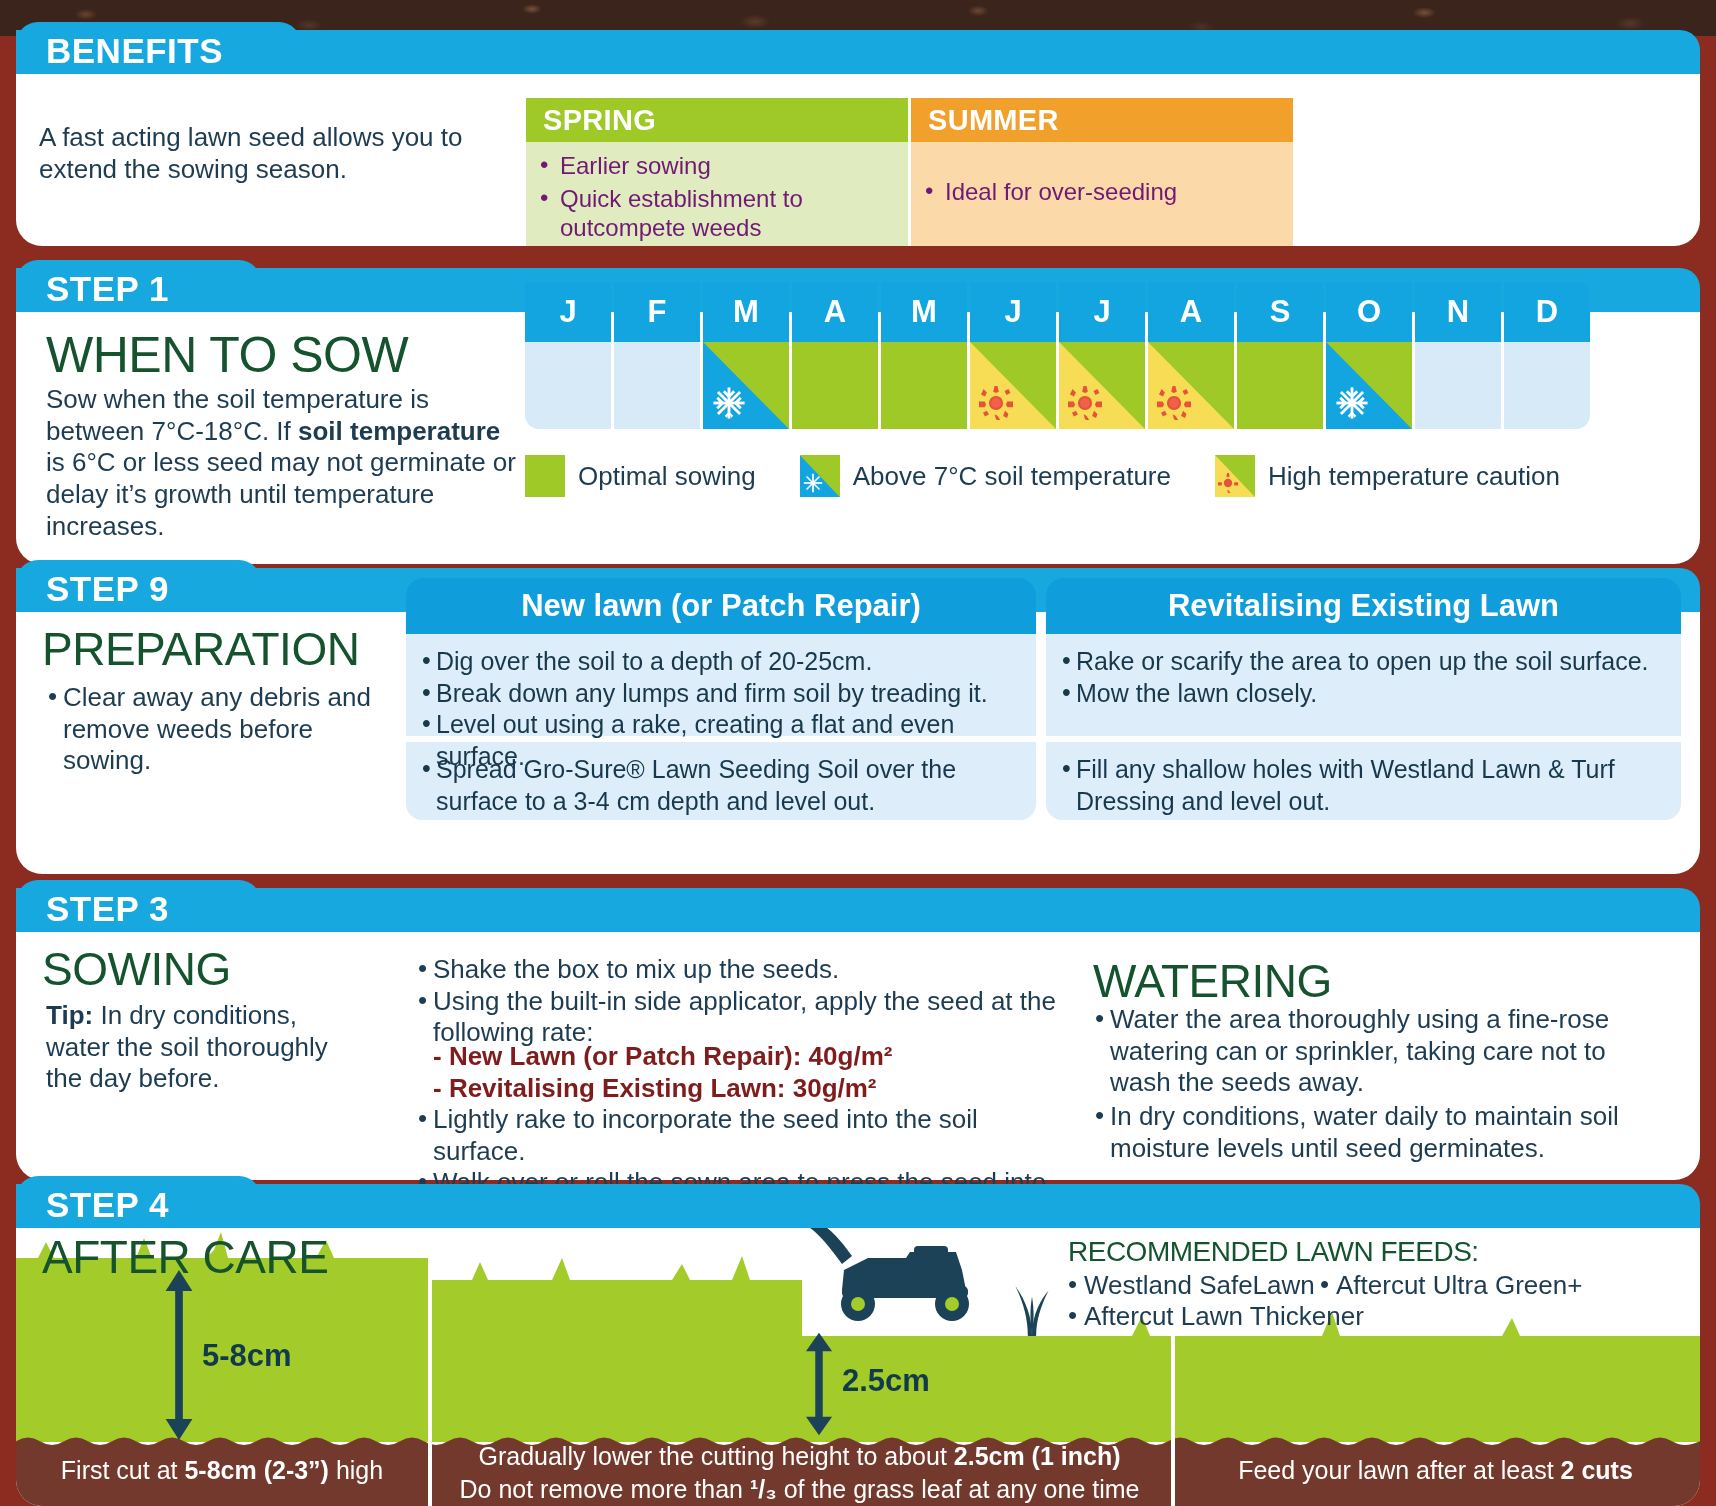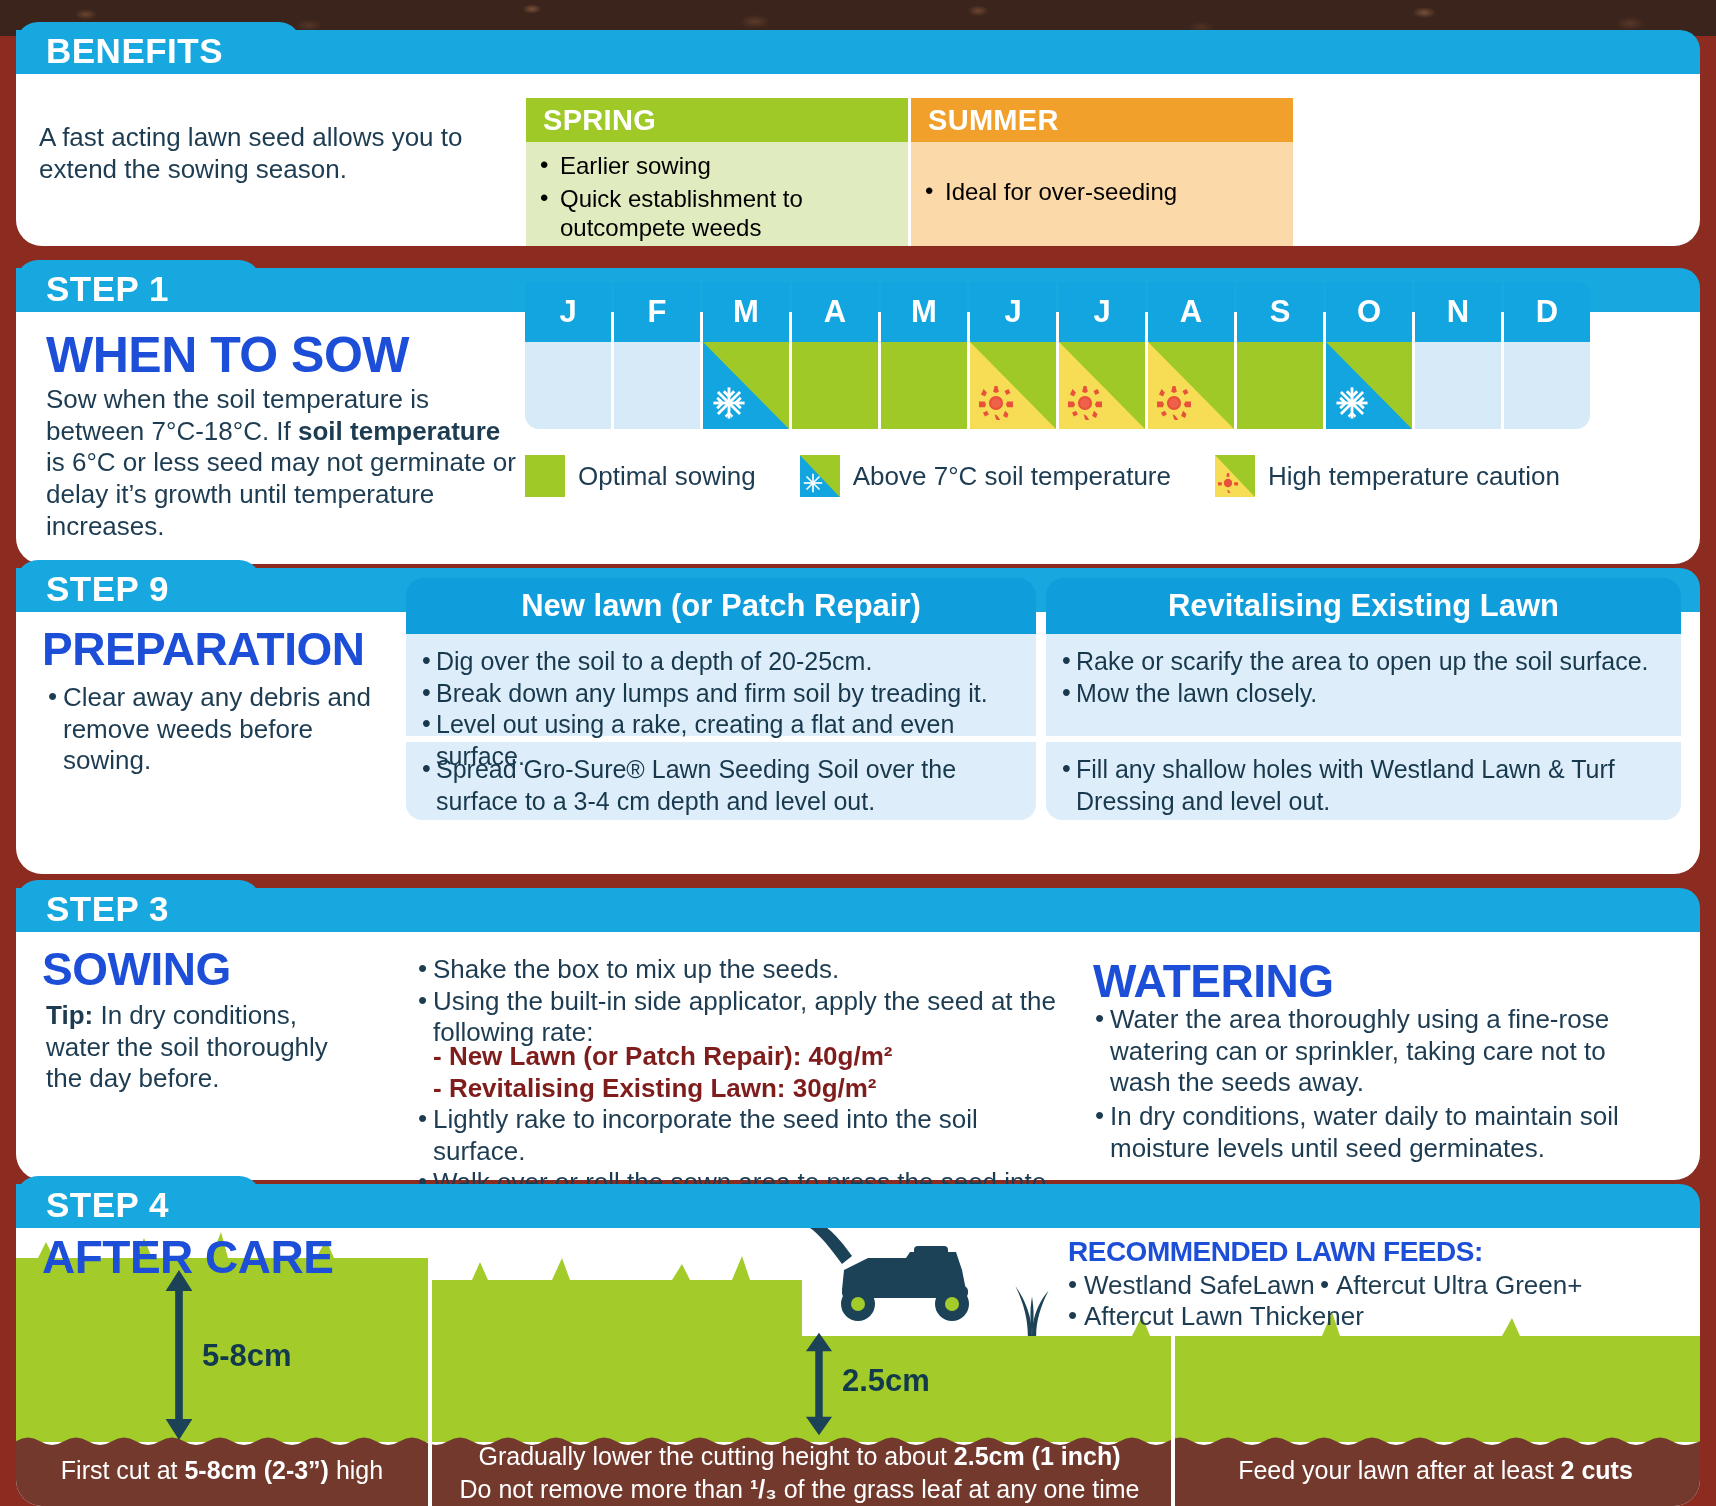--- a/index.html
+++ b/index.html
@@ -42,39 +42,39 @@
   }
   .tab-label {
     color: #ffffff; font-weight: bold; font-size: 35px;
     letter-spacing: 0.5px;
   }
   
   .tabstrip {
     position: absolute; background: #18a8e0; height: 44px;
   }
   .heading {
-    font-weight: bold; color: #1d4ed8;
+    font-weight: normal; color: #14532d;
     letter-spacing: -0.5px;
   }
   .body-txt { color: #1d3c52; line-height: 1.22; }
 
   ul.bl { list-style: none; }
   ul.bl li { position: relative; padding-left: 17px; }
   ul.bl li::before {
     content: "•"; position: absolute; left: 2px; top: -1px;
   }
 
   
   .season { position: absolute; top: 0; height: 148px; }
   .season-head {
     height: 44px; display: flex; align-items: center;
     color: #fff; font-weight: bold; font-size: 29px; padding-left: 17px;
     letter-spacing: 0.3px;
   }
-  .season-body { height: 104px; padding: 10px 12px 0 12px; font-size: 24px; color:#000000; }
+  .season-body { height: 104px; padding: 10px 12px 0 12px; font-size: 24px; color:#701a75; }
   .season-body ul.bl li { padding-left: 22px; margin-bottom: 4px; line-height: 1.2; }
 
   
   .cal { position: absolute; display: flex; }
   .mcell { width: 86px; margin-right: 3px; }
   .mcell:last-child { margin-right: 0; }
   .mtop {
     height: 60px; background: #12a5e0; color: #fff;
     font-weight: bold; font-size: 31px;
     display: flex; align-items: center; justify-content: center;

